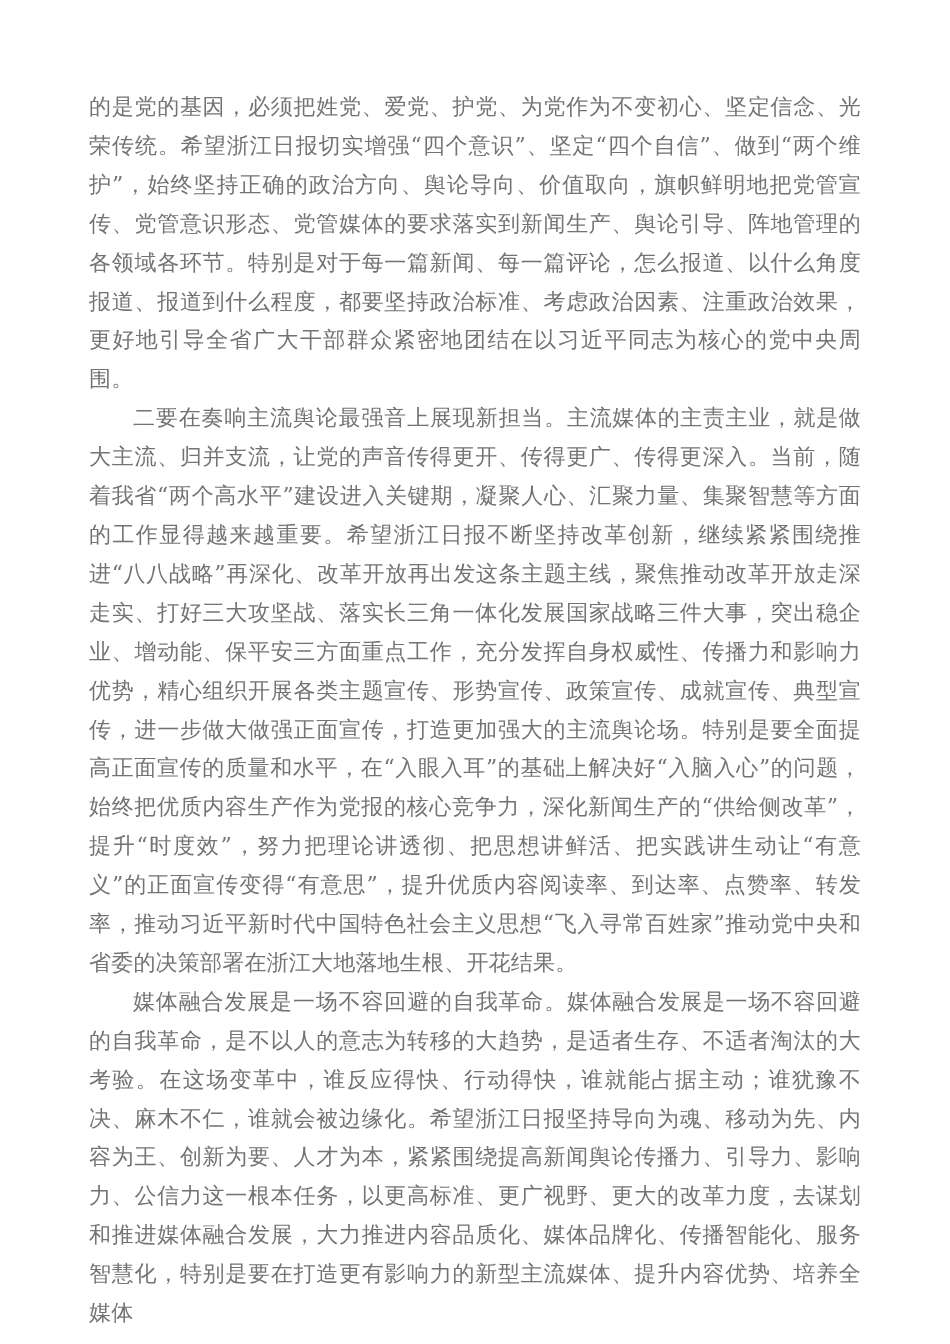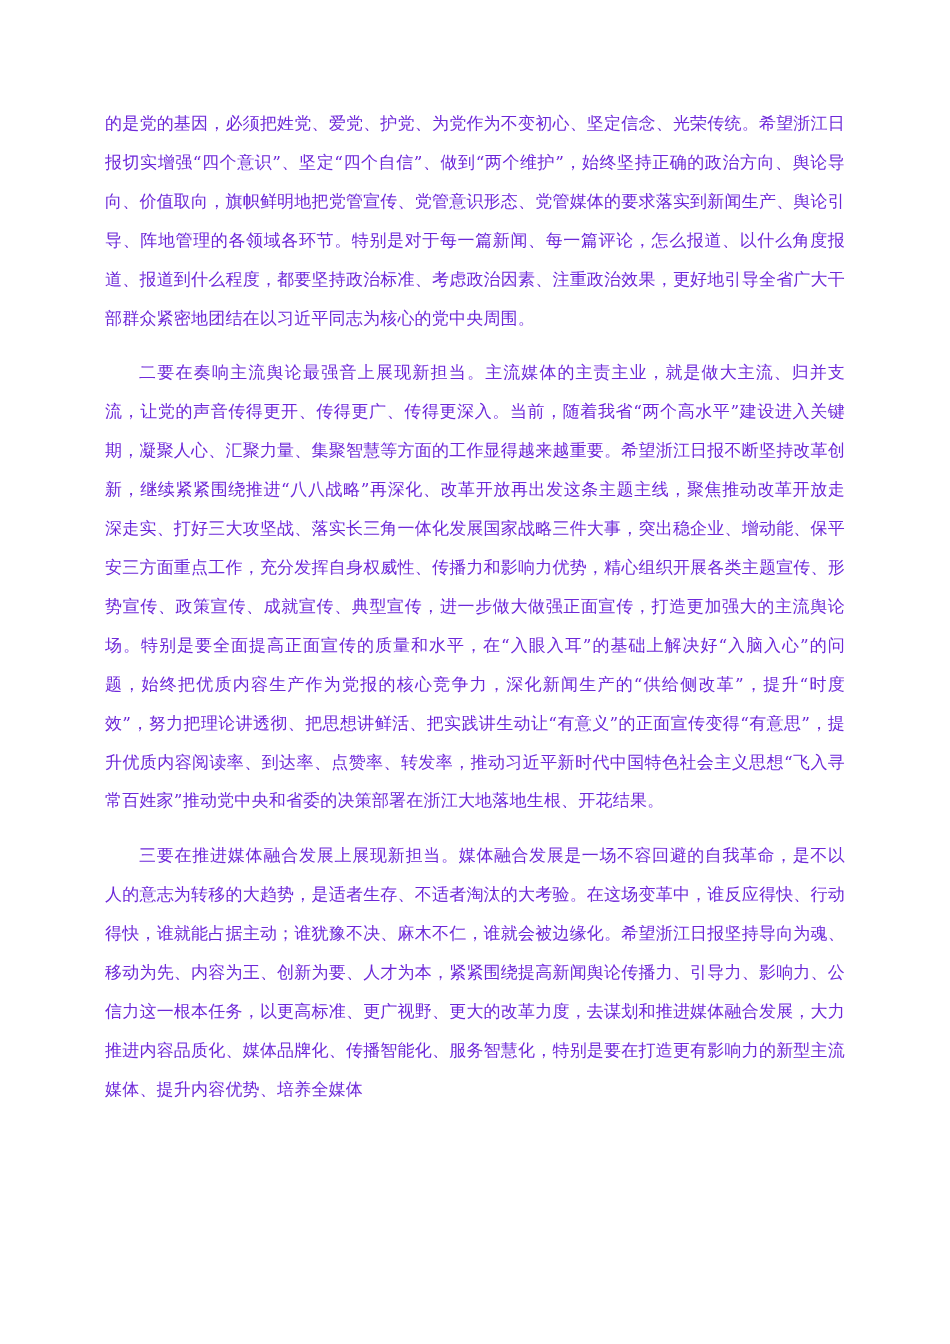--- a/index.html
+++ b/index.html
@@ -20,25 +20,25 @@
     background: #ffffff;
     box-sizing: border-box;
   }
   .text-block {
     position: absolute;
     left: 89px;
     top: 88px;
     width: 772px;
   }
   .para {
-    margin: 16px;
+    margin: 0;
     padding: 0;
-    font-size: 17px;
+    font-size: 22px;
     line-height: 38.9px;
-    color: #6d28d9;
+    color: #737373;
     text-align: justify;
     text-justify: inter-character;
     text-align-last: left;
     letter-spacing: 0.2px;
     font-weight: 400;
   }
   .para.indent {
     text-indent: 2em;
   }
   .para + .para {
@@ -57,17 +57,17 @@
 
     <p class="para">
       <span>的是党的基因，必须把姓党、爱党、护党、为党作为不变初心、坚定信念、光荣传统。希望浙江日报切实增强“四个意识”、坚定“四个自信”、做到“两个维护”，始终坚持正确的政治方向、舆论导向、价值取向，旗帜鲜明地把党管宣传、党管意识形态、党管媒体的要求落实到新闻生产、舆论引导、阵地管理的各领域各环节。特别是对于每一篇新闻、每一篇评论，怎么报道、以什么角度报道、报道到什么程度，都要坚持政治标准、考虑政治因素、注重政治效果，更好地引导全省广大干部群众紧密地团结在以习近平同志为核心的党中央周围。</span>
     </p>
 
     <p class="para indent">
       <span class="lead">二要在奏响主流舆论最强音上展现新担当。</span><span>主流媒体的主责主业，就是做大主流、归并支流，让党的声音传得更开、传得更广、传得更深入。当前，随着我省“两个高水平”建设进入关键期，凝聚人心、汇聚力量、集聚智慧等方面的工作显得越来越重要。希望浙江日报不断坚持改革创新，继续紧紧围绕推进“八八战略”再深化、改革开放再出发这条主题主线，聚焦推动改革开放走深走实、打好三大攻坚战、落实长三角一体化发展国家战略三件大事，突出稳企业、增动能、保平安三方面重点工作，充分发挥自身权威性、传播力和影响力优势，精心组织开展各类主题宣传、形势宣传、政策宣传、成就宣传、典型宣传，进一步做大做强正面宣传，打造更加强大的主流舆论场。特别是要全面提高正面宣传的质量和水平，在“入眼入耳”的基础上解决好“入脑入心”的问题，始终把优质内容生产作为党报的核心竞争力，深化新闻生产的“供给侧改革”，提升“时度效”，努力把理论讲透彻、把思想讲鲜活、把实践讲生动让“有意义”的正面宣传变得“有意思”，提升优质内容阅读率、到达率、点赞率、转发率，推动习近平新时代中国特色社会主义思想“飞入寻常百姓家”推动党中央和省委的决策部署在浙江大地落地生根、开花结果。</span>
     </p>
 
     <p class="para indent">
-      <span class="lead">三要在推进媒体融合发展上展现新担当。</span><span>媒体融合发展是一场不容回避的自我革命，是不以人的意志为转移的大趋势，是适者生存、不适者淘汰的大考验。在这场变革中，谁反应得快、行动得快，谁就能占据主动；谁犹豫不决、麻木不仁，谁就会被边缘化。希望浙江日报坚持导向为魂、移动为先、内容为王、创新为要、人才为本，紧紧围绕提高新闻舆论传播力、引导力、影响力、公信力这一根本任务，以更高标准、更广视野、更大的改革力度，去谋划和推进媒体融合发展，大力推进内容品质化、媒体品牌化、传播智能化、服务智慧化，特别是要在打造更有影响力的新型主流媒体、提升内容优势、培养全媒体</span>
+      <span class="lead">媒体融合发展是一场不容回避的自我革命。</span><span>媒体融合发展是一场不容回避的自我革命，是不以人的意志为转移的大趋势，是适者生存、不适者淘汰的大考验。在这场变革中，谁反应得快、行动得快，谁就能占据主动；谁犹豫不决、麻木不仁，谁就会被边缘化。希望浙江日报坚持导向为魂、移动为先、内容为王、创新为要、人才为本，紧紧围绕提高新闻舆论传播力、引导力、影响力、公信力这一根本任务，以更高标准、更广视野、更大的改革力度，去谋划和推进媒体融合发展，大力推进内容品质化、媒体品牌化、传播智能化、服务智慧化，特别是要在打造更有影响力的新型主流媒体、提升内容优势、培养全媒体</span>
     </p>
 
   </div>
 </div>
 
 </body></html>

